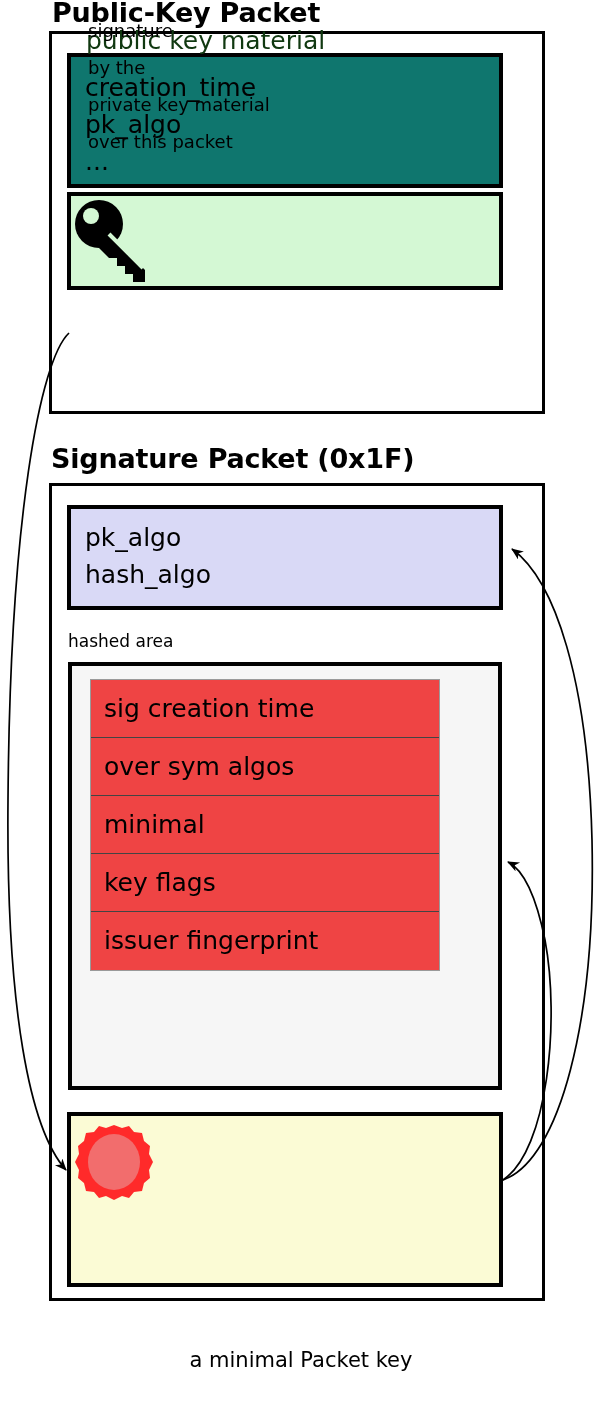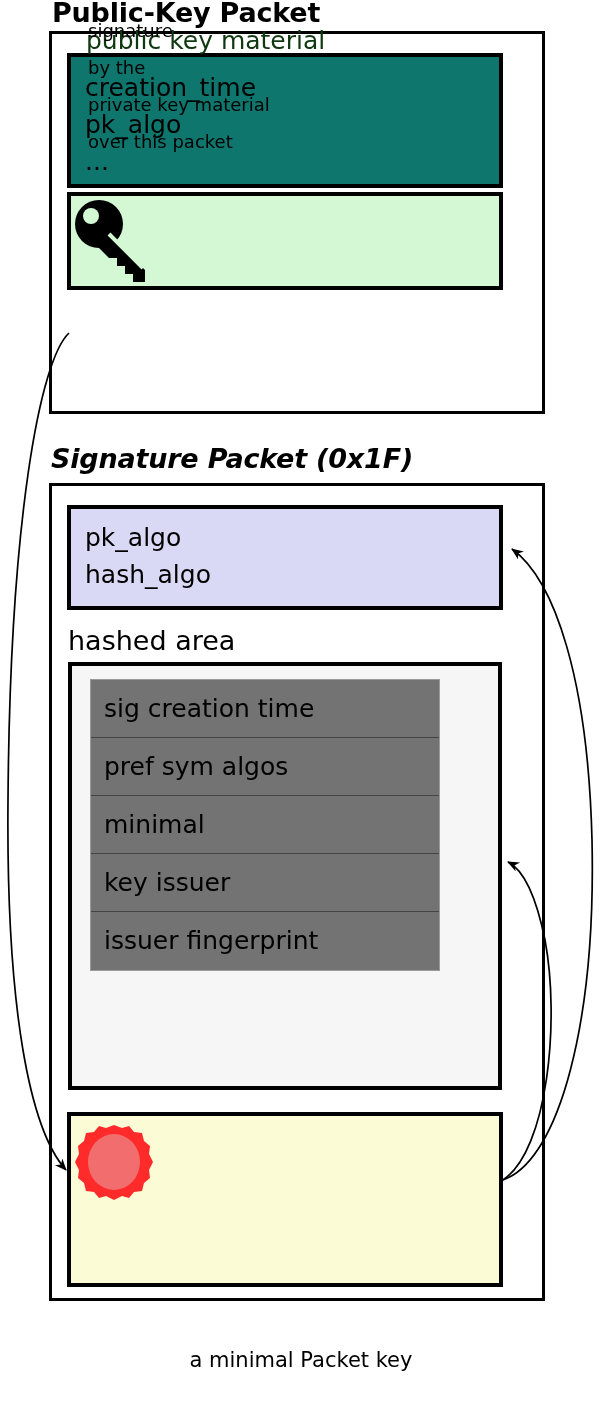--- a/index.html
+++ b/index.html
@@ -9,21 +9,21 @@
     color:#000;
   }
   .stage{position:absolute;left:0;top:0;width:602px;height:1164px;}
 
   
   .pkt-title{
     position:absolute;font-weight:bold;font-size:27px;line-height:30px;
     letter-spacing:-0.2px;white-space:nowrap;
   }
   #title-public{left:52px;top:-2px;}
-  #title-signature{left:51px;top:444px;font-style:italic;}
+  #title-signature{left:51px;top:444px;}
 
   
   .packet-frame{
     position:absolute;background:#ffffff;border:3px solid #000;
     box-sizing:border-box;
   }
   #frame-public{left:49px;top:31px;width:496px;height:383px;}
   #frame-signature{left:49px;top:483px;width:496px;height:818px;}
 
   
@@ -41,34 +41,34 @@
   #pk-material-label{
     position:absolute;left:86px;top:26px;font-size:25px;line-height:30px;
     color:#103810;white-space:nowrap;
   }
 
   #block-sig-header{left:67px;top:505px;width:436px;height:105px;background:#d9d9f6;}
   #block-sig-header .txt{top:10px;}
 
   
   #hashed-label{
-    position:absolute;left:68px;top:627px;font-size:27px;line-height:28px;
+    position:absolute;left:68px;top:627px;font-size:17px;line-height:28px;
     white-space:nowrap;
   }
   #hashed-frame{
     position:absolute;left:68px;top:662px;width:434px;height:428px;
     background:#f6f6f6;border:4px solid #000;box-sizing:border-box;
   }
   #subpkt-table{
     position:absolute;left:90px;top:679px;width:350px;
     border:1px solid #9a9a9a;box-sizing:border-box;background:#efefef;
   }
   .subpkt-row{
     height:58px;box-sizing:border-box;border-bottom:1px solid #444;
-    background:#737373;display:flex;align-items:center;padding-left:13px;
+    background:#ef4444;display:flex;align-items:center;padding-left:13px;
     font-size:25px;line-height:28px;
   }
   .subpkt-row:last-child{border-bottom:none;text-align:center;}
 
   
   #block-signature{left:67px;top:1112px;width:436px;height:175px;background:#fbfbd5;}
   #signature-text{
     position:absolute;left:88px;top:12px;font-size:18px;line-height:37px;
     white-space:pre;
   }
@@ -130,27 +130,27 @@
 
   <div id="hashed-label">hashed area</div>
 
   <div id="hashed-frame"></div>
 
   <div id="subpkt-table">
       <div class="subpkt-row">
         <span>sig creation time</span>
       </div>
       <div class="subpkt-row">
-        <span>pref sym algos</span>
+        <span>over sym algos</span>
       </div>
       <div class="subpkt-row">
         <span>minimal</span>
       </div>
       <div class="subpkt-row">
-        <span>key issuer</span>
+        <span>key flags</span>
       </div>
       <div class="subpkt-row">
         <span>issuer fingerprint</span>
       </div>
     </div>
 
   <div class="block" id="block-signature">
   </div>
 
   <svg id="seal" viewBox="0 0 80 86">

